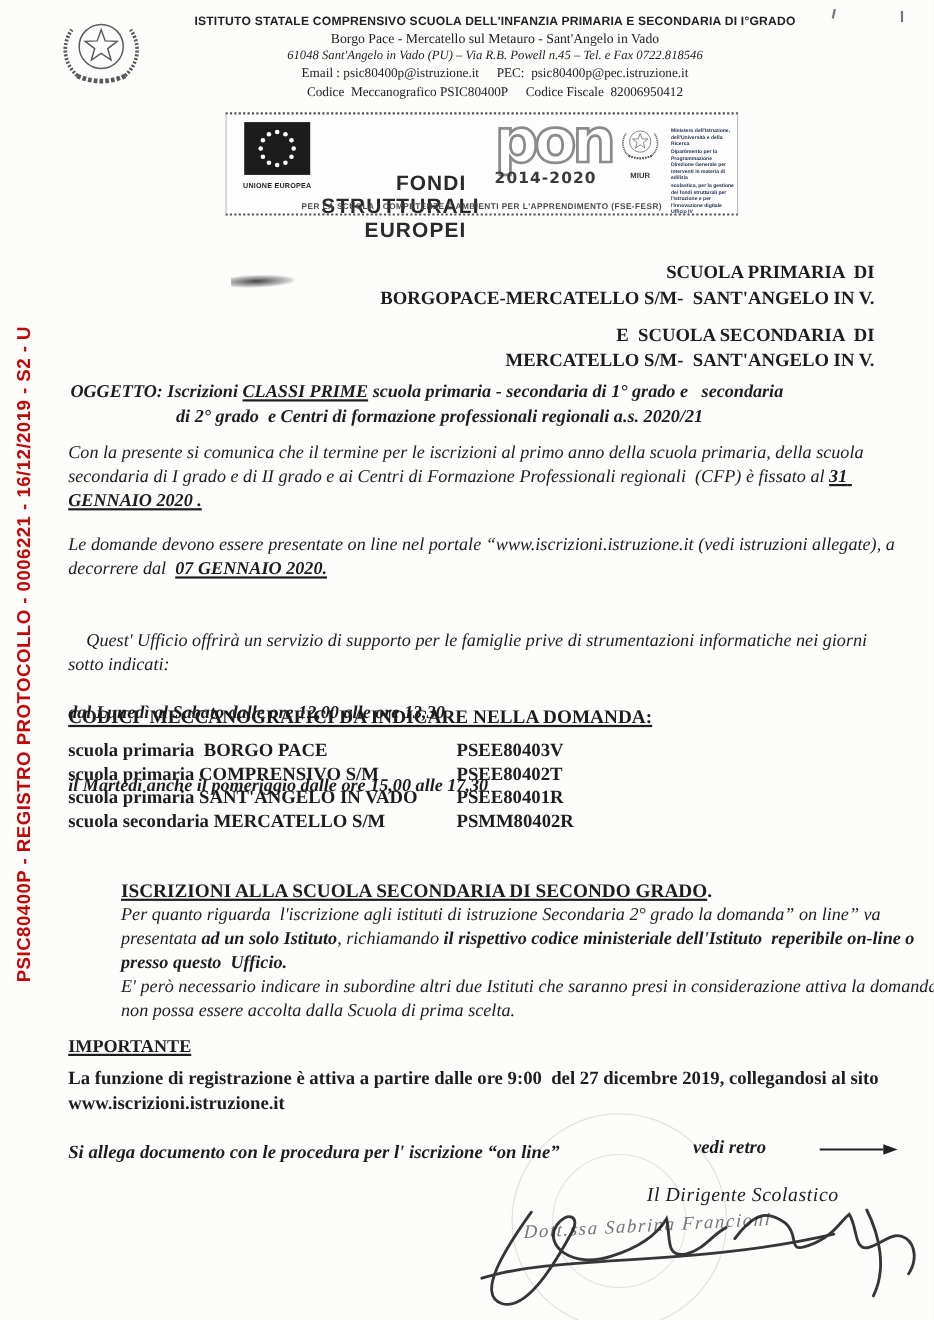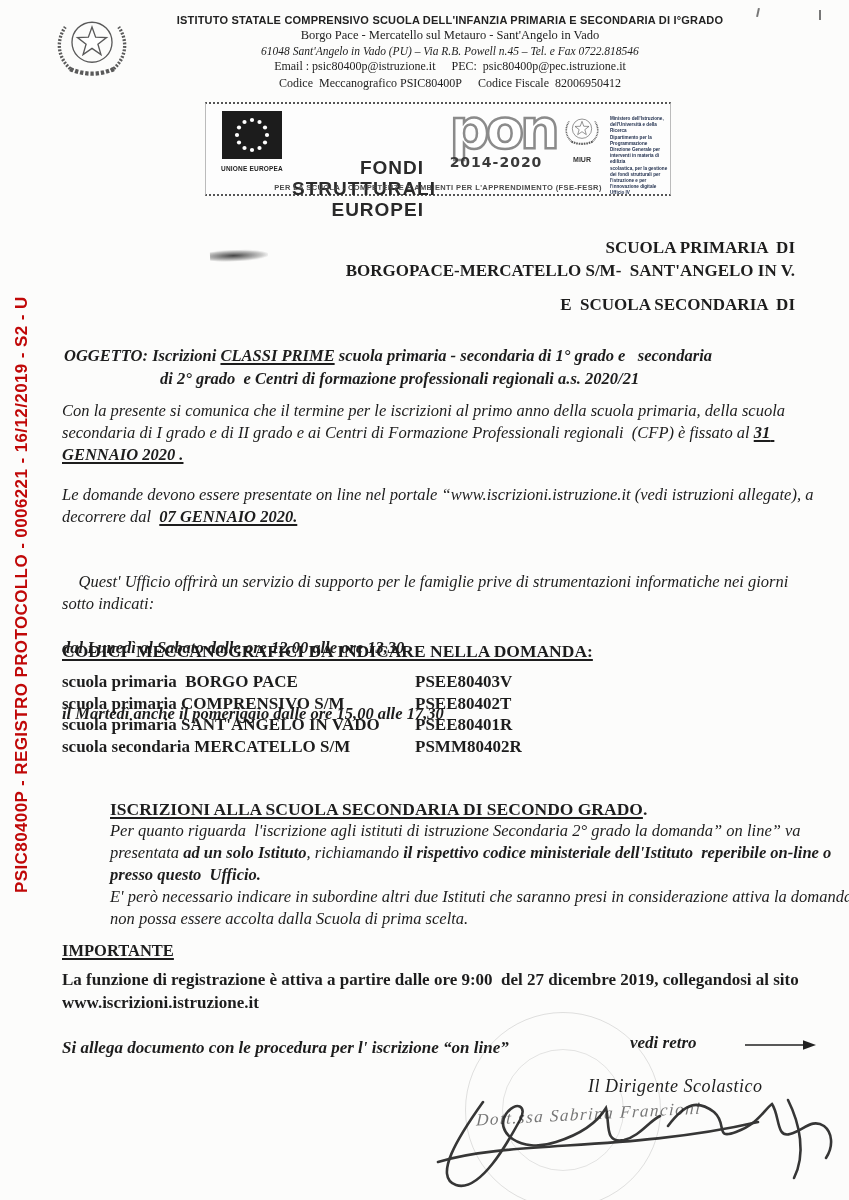--- a/index.html
+++ b/index.html
@@ -190,20 +190,21 @@
   </div>
 
   <div class="smudge"></div>
 
   <div class="recipients rec1 abs">
     <div class="prewrap">SCUOLA PRIMARIA  DI</div>
     <div class="prewrap">BORGOPACE-MERCATELLO S/M-  SANT'ANGELO IN V.</div>
   </div>
   <div class="recipients rec2 abs">
     <div class="prewrap">E  SCUOLA SECONDARIA  DI</div>
+    <div class="prewrap">MERCATELLO S/M-  SANT'ANGELO IN V.</div>
   </div>
 
   <div class="subject">
     <div class="prewrap"><span>OGGETTO: Iscrizioni </span><span class="u">CLASSI PRIME</span><span> scuola primaria - secondaria di 1° grado e   secondaria</span></div>
     <div class="l2 prewrap">di 2° grado  e Centri di formazione professionali regionali a.s. 2020/21</div>
   </div>
 
   <div class="para prewrap" style="top:400px;"><span>Con la presente si comunica che il termine per le iscrizioni al primo anno della scuola primaria, della scuola secondaria di I grado e di II grado e ai Centri di Formazione Professionali regionali  (CFP) è fissato al </span><span class="bold u">31 GENNAIO 2020 .</span></div>
 
   <div class="para prewrap" style="top:484px;"><span>Le domande devono essere presentate on line nel portale “www.iscrizioni.istruzione.it (vedi istruzioni allegate), a decorrere dal  </span><span class="bold u">07 GENNAIO 2020.</span></div>

